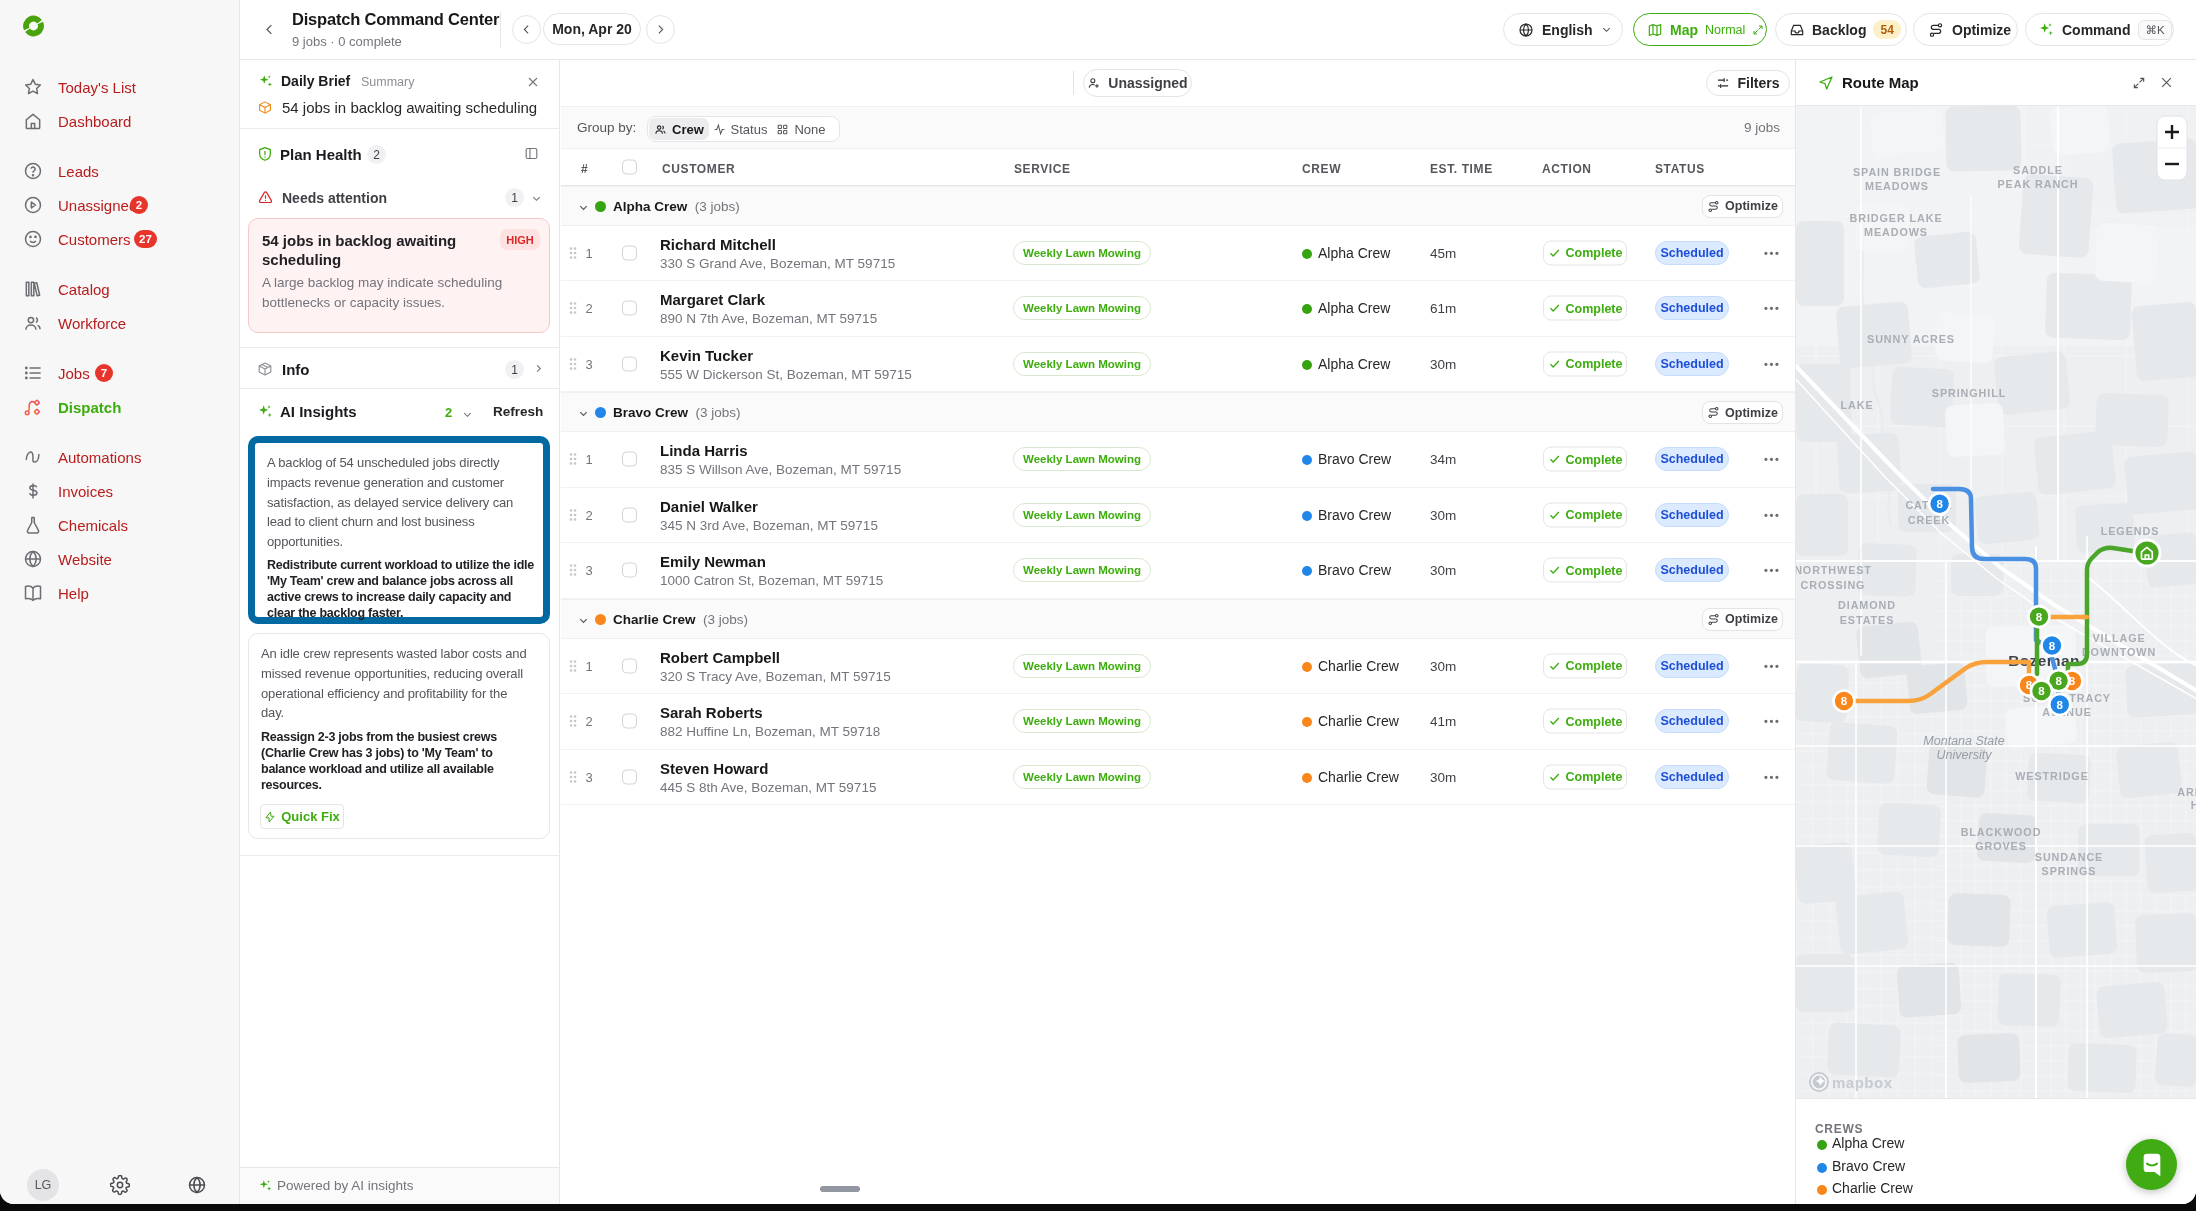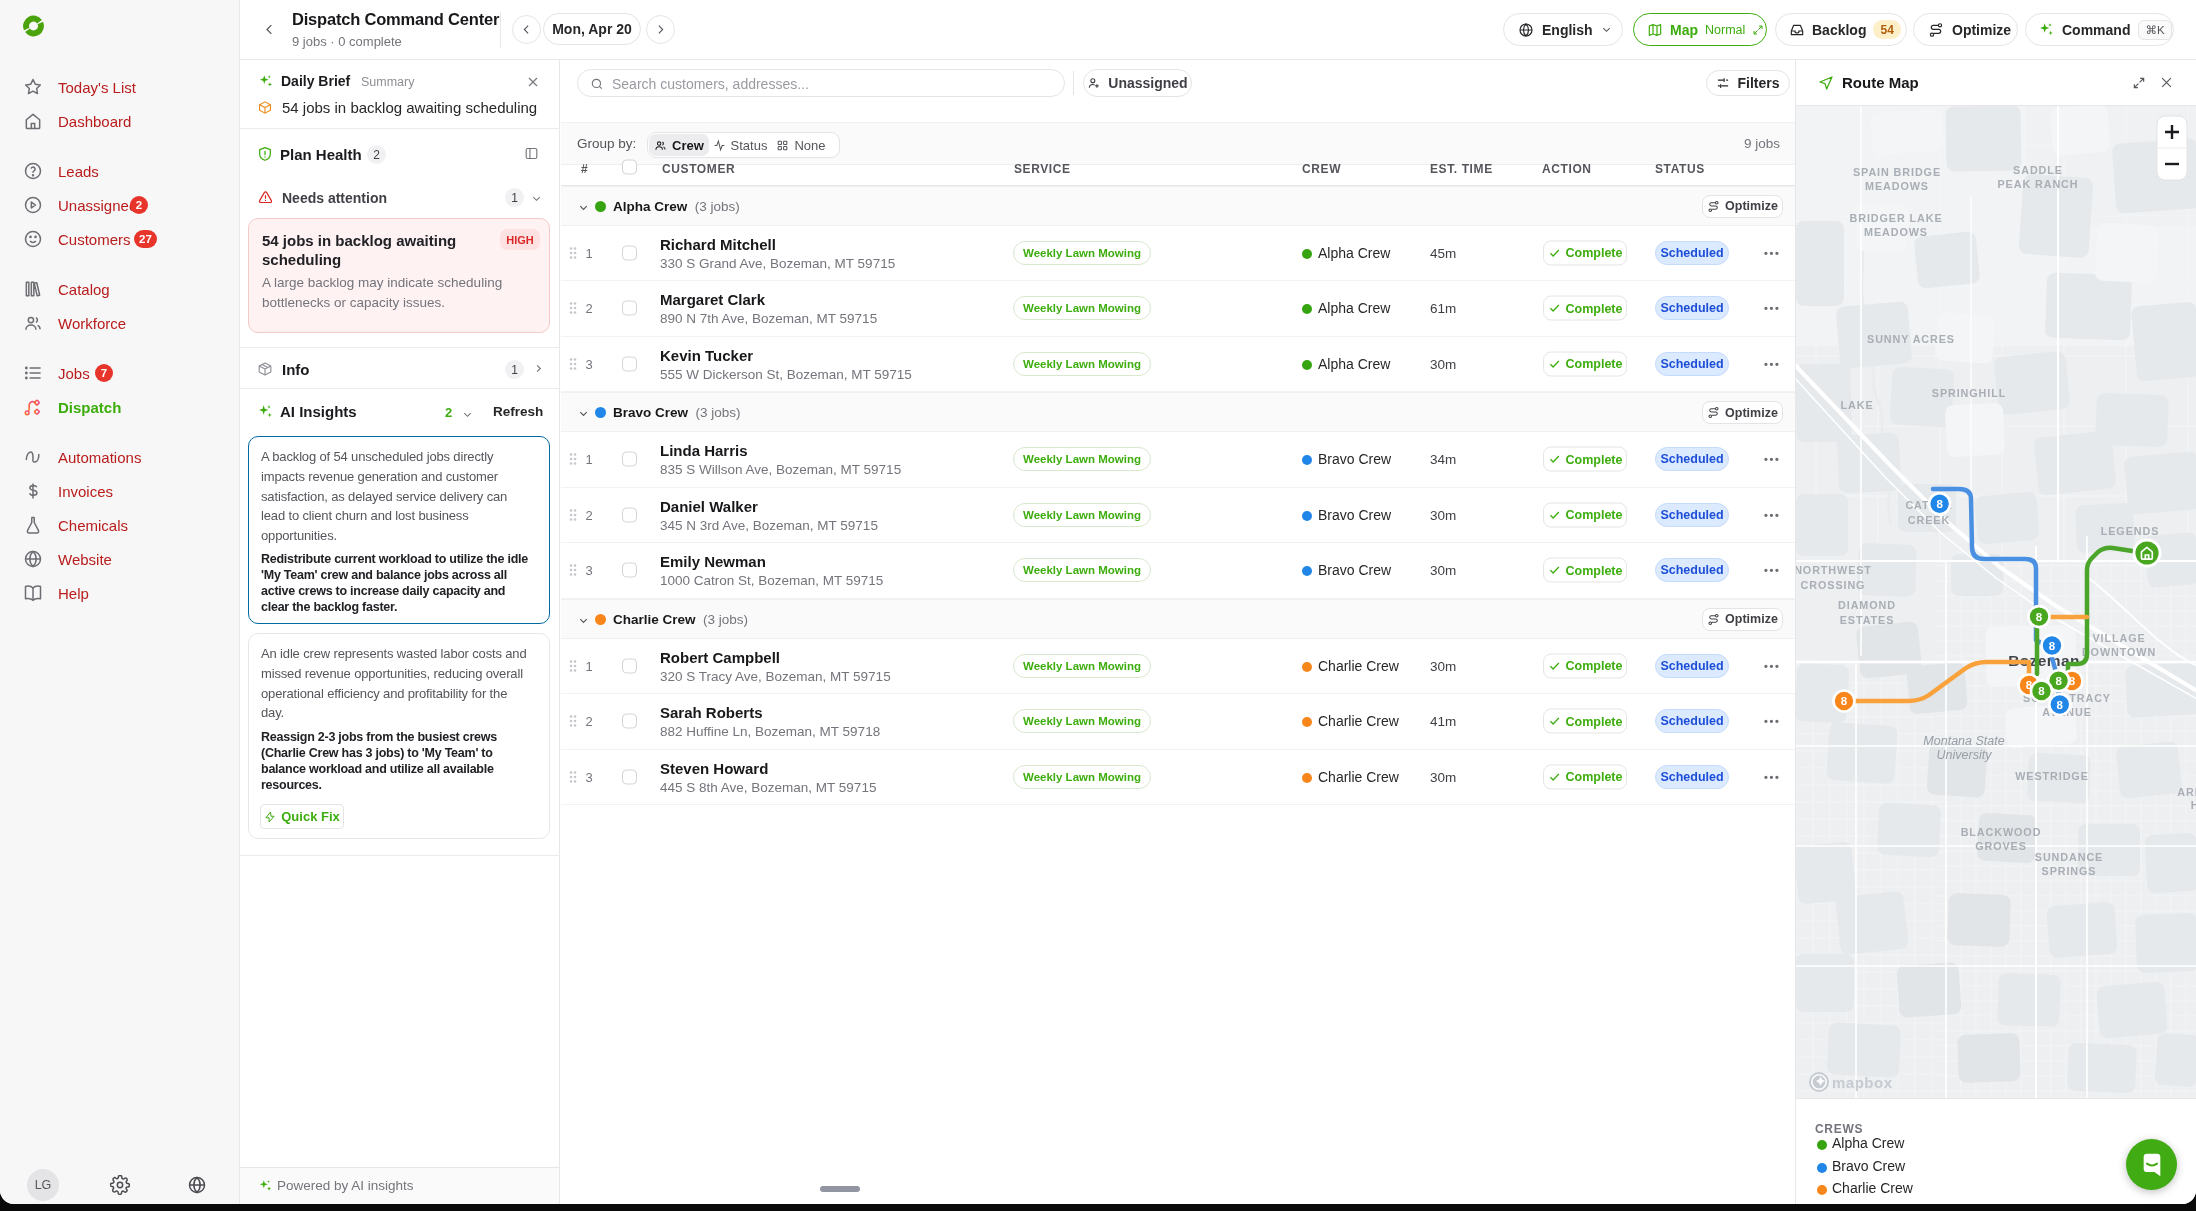--- a/index.html
+++ b/index.html
@@ -235,21 +235,21 @@
     <svg class="abs" style="left:17px;top:344px;color:#3dad0e" width="16" height="16" viewBox="0 0 24 24" fill="currentColor">
         <path d="M10 2l1.7 5.3L17 9l-5.3 1.7L10 16l-1.7-5.3L3 9l5.3-1.7zM19 13l.9 2.6 2.6.9-2.6.9L19 20l-.9-2.6-2.6-.9 2.6-.9zM18 2l.7 1.8L20.5 4.5l-1.8.7L18 7l-.7-1.8-1.8-.7 1.8-.7z"></path>
       </svg>
     <span class="abs" style="left:40px;top:343px;font-size:15px;font-weight:bold;color:#1b1b1f;">AI Insights</span>
     <span class="abs" style="left:205px;top:345px;font-size:13px;font-weight:600;color:#3dad0e;">2</span>
     <svg class="abs" style="left:222px;top:349px;color:#74747c" width="11" height="11" viewBox="0 0 24 24" fill="none" stroke="currentColor" stroke-width="2.4">
         <path d="M5 9l7 7 7-7"></path>
       </svg>
     <span class="abs" style="left:253px;top:344px;font-size:13.5px;font-weight:600;color:#27272a;">Refresh</span>
 
-    <div class="card" style="top:376px;height:188px;background:#fff;border:1px solid #0369a1;">
+    <div class="card" style="top:376px;height:188px;background:#fff;border:7px solid #0369a1;">
       <div class="abs" style="left:12px;top:10px;white-space:nowrap;font-size:13px;letter-spacing:-0.15px;color:#55555c;line-height:19.8px;">A backlog of 54 unscheduled jobs directly<br>impacts revenue generation and customer<br>satisfaction, as delayed service delivery can<br>lead to client churn and lost business<br>opportunities.</div>
       <div class="abs" style="left:12px;top:114px;white-space:nowrap;font-size:12.5px;letter-spacing:-0.25px;font-weight:bold;color:#212126;line-height:16px;">Redistribute current workload to utilize the idle<br>'My Team' crew and balance jobs across all<br>active crews to increase daily capacity and<br>clear the backlog faster.</div>
     </div>
 
     <div class="card" style="top:573px;height:206px;background:#fff;border:1px solid #e7e7e9;">
       <div class="abs" style="left:12px;top:10px;white-space:nowrap;font-size:13px;letter-spacing:-0.15px;color:#55555c;line-height:19.8px;">An idle crew represents wasted labor costs and<br>missed revenue opportunities, reducing overall<br>operational efficiency and profitability for the<br>day.</div>
       <div class="abs" style="left:12px;top:95px;white-space:nowrap;font-size:12.5px;letter-spacing:-0.25px;font-weight:bold;color:#212126;line-height:16px;">Reassign 2-3 jobs from the busiest crews<br>(Charlie Crew has 3 jobs) to 'My Team' to<br>balance workload and utilize all available<br>resources.</div>
       <div class="abs" style="left:11px;top:170px;width:84px;height:25px;border:1px solid #e4e4e7;border-radius:4px;display:flex;align-items:center;justify-content:center;gap:5px;font-size:13px;font-weight:600;color:#3dad0e;">
         <svg width="12" height="12" viewBox="0 0 24 24" fill="none" stroke="#3dad0e" stroke-width="2">
             <path d="M13 2 4 13.5h6L10.2 22 20 10.5h-6z" stroke-linejoin="round"></path>
@@ -322,43 +322,36 @@
     <div class="pill" style="left:1785px;top:13px;width:149px;height:33px;padding:0 12px;gap:8px;">
       <svg width="16" height="16" viewBox="0 0 24 24" fill="#3dad0e">
           <path d="M10 2l1.7 5.3L17 9l-5.3 1.7L10 16l-1.7-5.3L3 9l5.3-1.7zM19 13l.9 2.6 2.6.9-2.6.9L19 20l-.9-2.6-2.6-.9 2.6-.9zM18 2l.7 1.8L20.5 4.5l-1.8.7L18 7l-.7-1.8-1.8-.7 1.8-.7z"></path>
         </svg>
       <span>Command</span>
       <span style="background:#fafafa;border:1px solid #e4e4e7;color:#55555c;border-radius:6px;height:20px;padding:0 6px;display:flex;align-items:center;font-size:11.5px;font-weight:400;">⌘K</span>
     </div>
   </header>
   <main class="mn" id="main">
 
-    <div class="abs" style="left:16px;top:9px;width:488px;height:28px;border:1px solid #e4e4e7;border-radius:14px;">
-      <svg class="abs" style="left:12px;top:7px;color:#74747c" width="14" height="14" viewBox="0 0 24 24" fill="none" stroke="currentColor" stroke-width="2">
-          <circle cx="11" cy="11" r="7"></circle>
-          <path d="M20 20l-4-4"></path>
-        </svg>
-      <span class="abs" style="left:34px;top:6px;font-size:14px;color:#9a9aa3;">Search customers, addresses...</span>
-    </div>
     <div class="abs" style="left:512px;top:11px;height:24px;border-left:1px solid #e4e4e7;"></div>
     <div class="abs" style="left:522px;top:9px;width:109px;height:28px;border:1px solid #e4e4e7;border-radius:14px;display:flex;align-items:center;justify-content:center;gap:7px;font-size:14px;color:#3f3f46;font-weight:600;">
       <svg width="14" height="14" viewBox="0 0 24 24" fill="none" stroke="#3f3f46" stroke-width="1.9">
           <circle cx="10" cy="8" r="3.4"></circle>
           <path d="M4 20c0-3.3 2.7-5.5 6-5.5 1.2 0 2.3.3 3.2.8M17 14v6M20 17h-6"></path>
         </svg>
       Unassigned
     </div>
     <div class="abs" style="left:1145px;top:10px;width:84px;height:26px;border:1px solid #e4e4e7;border-radius:13px;display:flex;align-items:center;justify-content:center;gap:7px;font-size:14px;color:#27272a;font-weight:600;">
       <svg width="14" height="14" viewBox="0 0 24 24" fill="none" stroke="#27272a" stroke-width="1.9">
           <path d="M4 7h10M18 7h2M4 17h2M10 17h10M14 4.5v5M8 14.5v5" stroke-linecap="round"></path>
         </svg>
       Filters
     </div>
 
-    <div class="abs" style="left:0;top:62px;width:1234px;height:43px;background:#fafafa;border-top:1px solid #efeff1;border-bottom:1px solid #efeff1;">
+    <div class="abs" style="left:0;top:46px;width:1234px;height:43px;background:#fafafa;border-top:1px solid #efeff1;border-bottom:1px solid #efeff1;">
       <span class="abs" style="left:16px;top:13px;font-size:13.5px;color:#55555c;">Group by:</span>
       <div class="abs" style="left:86px;top:9px;width:193px;height:26px;border:1px solid #e4e4e7;border-radius:9px;background:#fff;"></div>
       <div class="abs" style="left:88px;top:11px;width:60px;height:22px;background:#ececee;border-radius:7px;display:flex;align-items:center;justify-content:center;gap:5px;font-size:13px;font-weight:600;color:#18181b;">
         <svg width="13" height="13" viewBox="0 0 24 24" fill="none" stroke="#18181b" stroke-width="1.9">
             <circle cx="9.5" cy="8.5" r="3.2"></circle>
             <path d="M3.5 20c0-3.3 2.7-5.5 6-5.5s6 2.2 6 5.5"></path>
             <path d="M15.5 5.6a3.2 3.2 0 0 1 0 5.8M17.5 14.9c1.8.8 3 2.4 3 4.6"></path>
           </svg>Crew</div>
       <div class="abs" style="left:151px;top:11px;width:56px;height:22px;display:flex;align-items:center;justify-content:center;gap:5px;font-size:13px;color:#55555c;">
         <svg width="13" height="13" viewBox="0 0 24 24" fill="none" stroke="#55555c" stroke-width="1.9">

